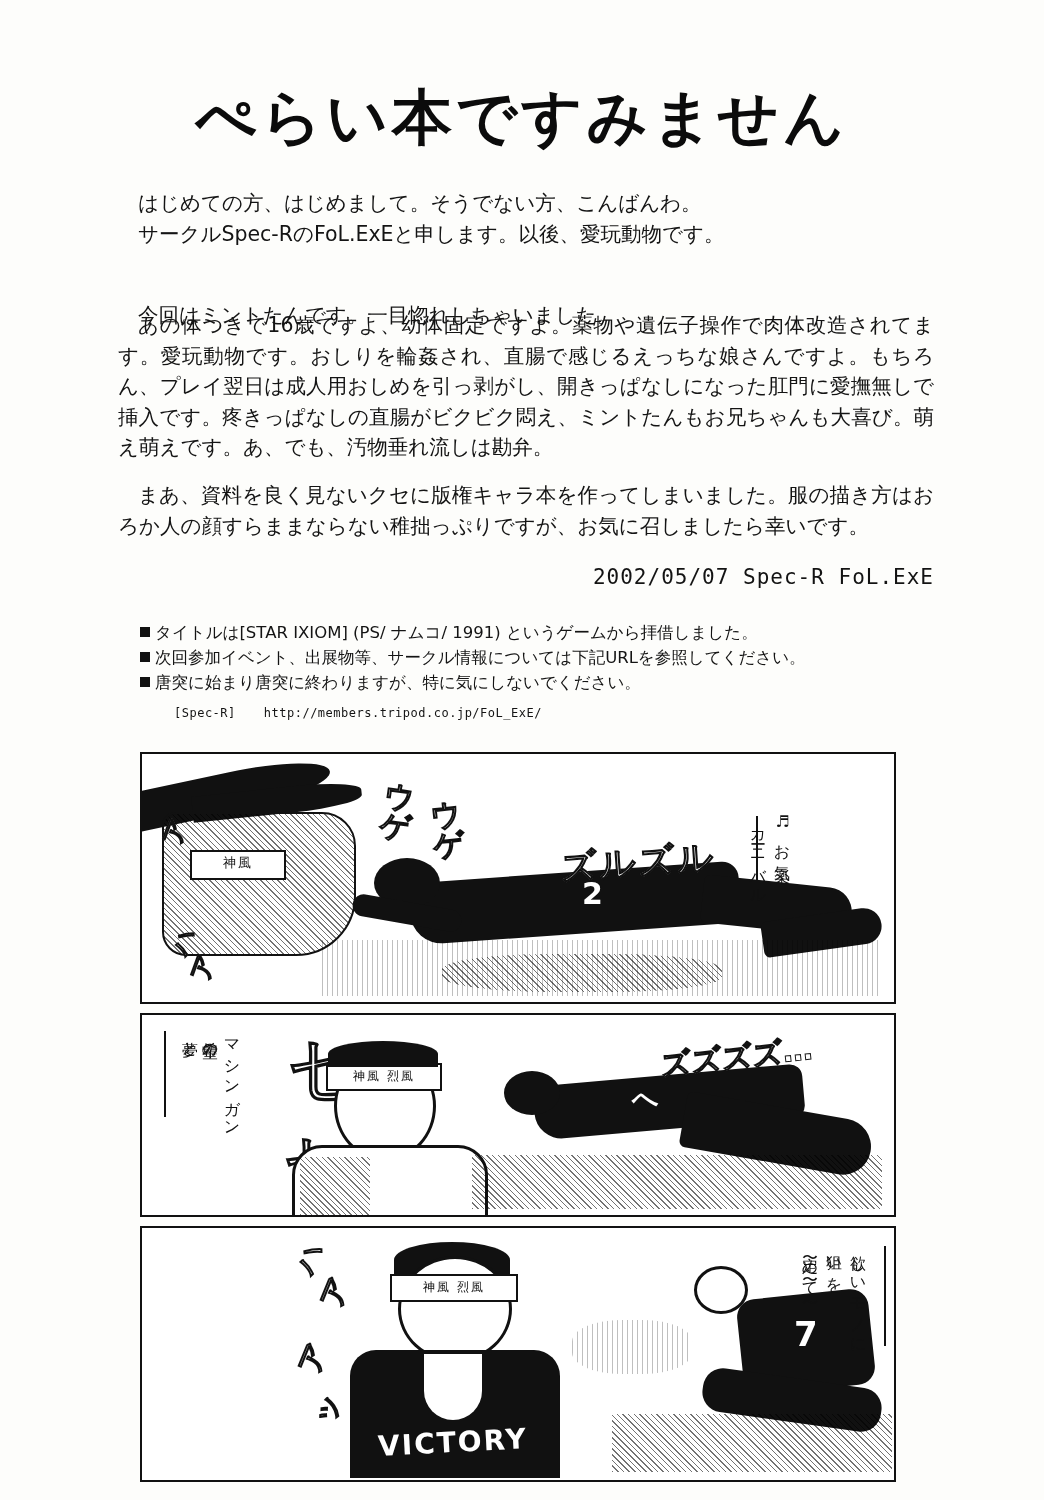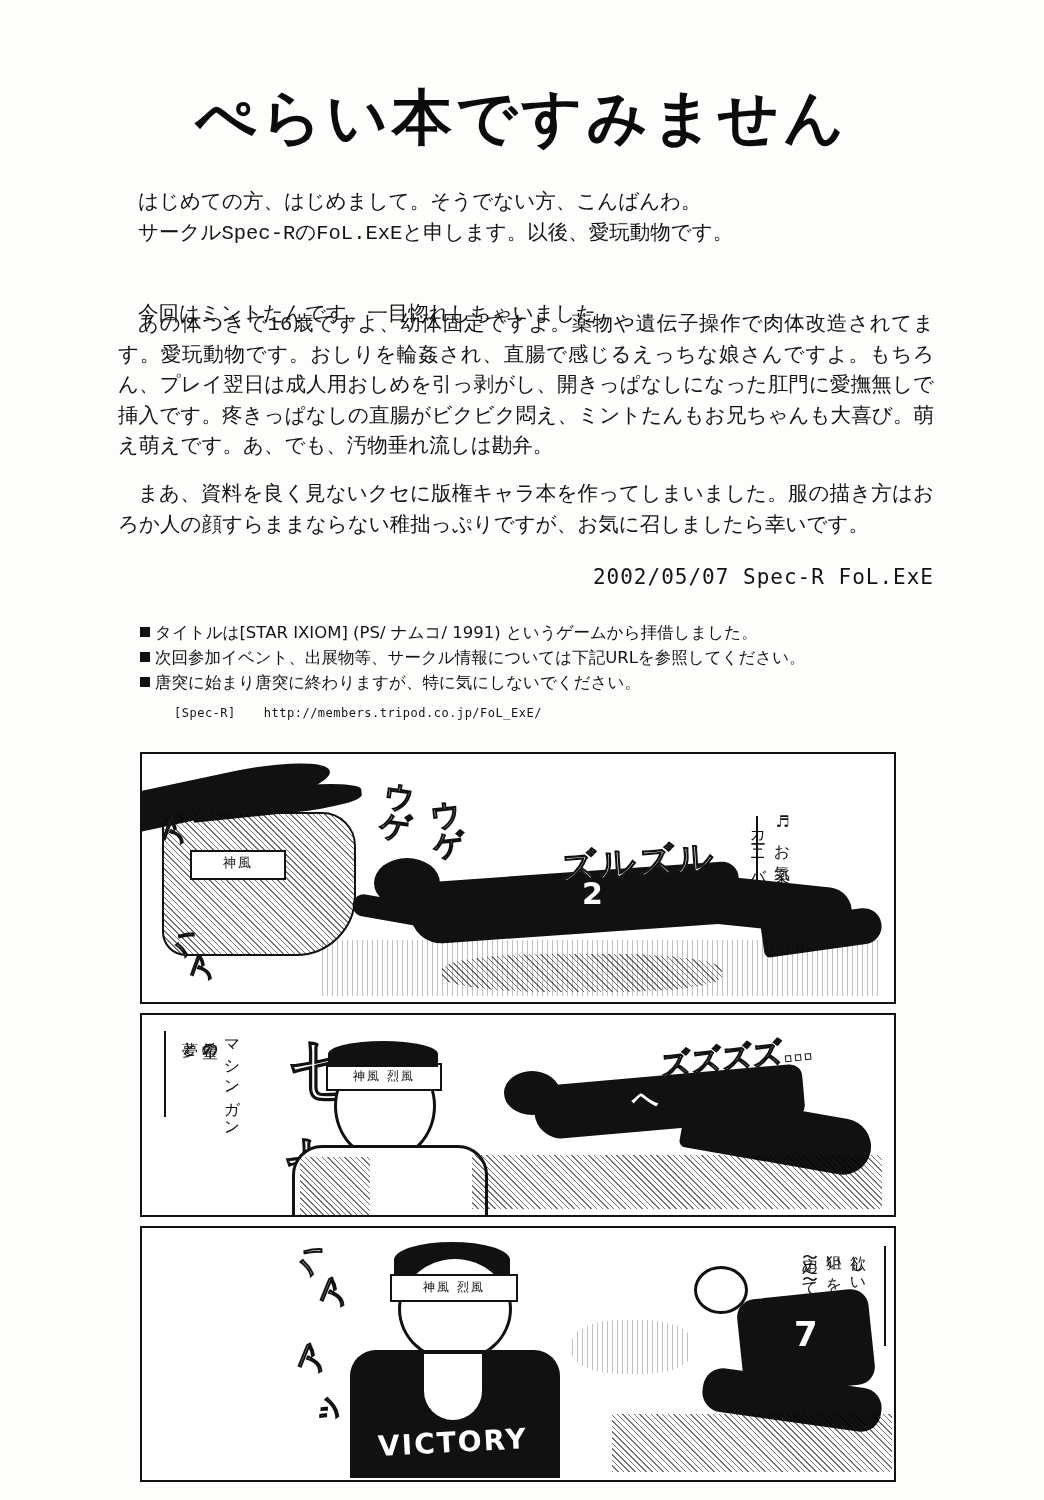--- a/index.html
+++ b/index.html
@@ -45,21 +45,20 @@
     width: 816px;
     font-size: 20.5px;
     line-height: 30.5px;
     color: #141414;
     font-family: "DejaVu Sans", "Liberation Sans", sans-serif;
   }
   .para {
     margin: 0 0 0 0;
     text-align: justify;
     text-justify: inter-character;
-    font-family: Liberation Mono, monospace;
   }
   .indent { text-indent: 20px; }
 
   #greeting { top: 188px; }
   #intro    { top: 272px; margin-top: 28px; }
   #main-para{ top: 310px; }
   #closing  { top: 480px; }
 
   
   .signature {

